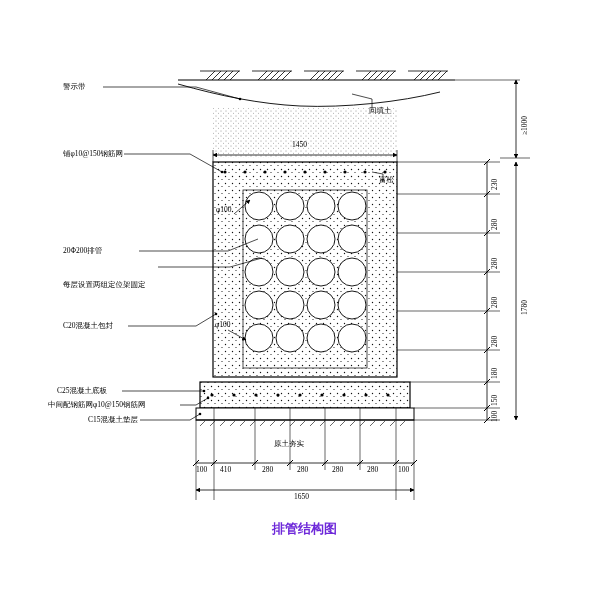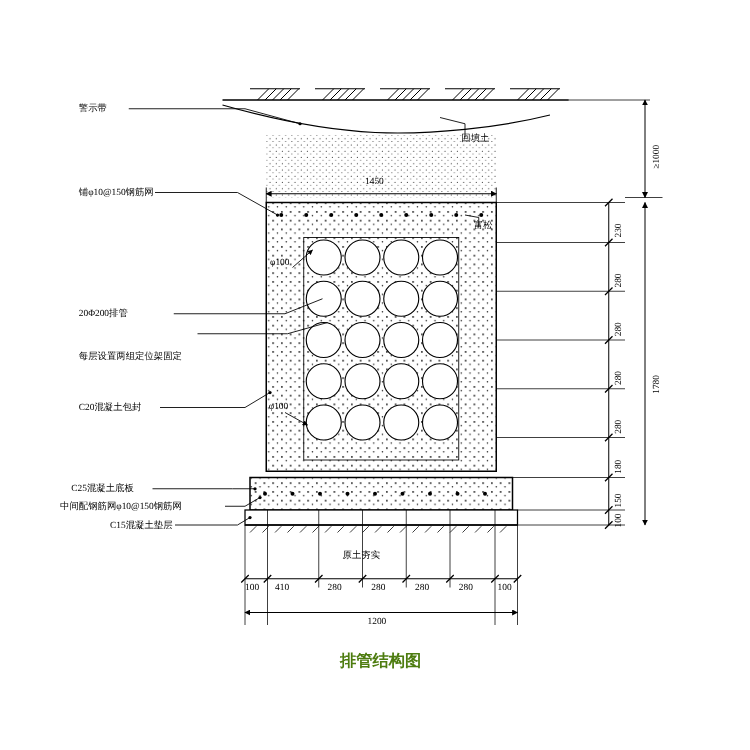--- a/index.html
+++ b/index.html
@@ -28,21 +28,21 @@
     color: #000000;
     white-space: nowrap;
     line-height: 1;
     transform-origin: 0 0;
     transform: rotate(-90deg);
   }
   .title {
     position: absolute;
     font-size: 13px;
     font-weight: bold;
-    color: #4d7c0f;
+    color: #6d28d9;
     white-space: nowrap;
   }
   svg {
     position: absolute;
     left: 0;
     top: 0;
   }
 </style>
 </head>
 <body>
@@ -241,21 +241,21 @@
   <div class="lbl" style="left:48px; top:401px;">中间配钢筋网φ10@150钢筋网</div>
   <div class="lbl" style="left:70px; top:416px;margin-left:18px;">C15混凝土垫层</div>
 
   <div class="lbl" style="left:369px; top:107px;">回填土</div>
   <div class="lbl" style="left:274px; top:440px;">原土夯实</div>
   <div class="lbl" style="left:216px; top:206px;">φ100</div>
   <div class="lbl" style="left:215px; top:321px;">φ100</div>
   <div class="lbl" style="left:379px; top:176px;">富松</div>
 
   <div class="lbl" style="left:292px; top:141px;text-align:right;">1450</div>
-  <div class="lbl" style="left:294px; top:493px;">1200</div>
+  <div class="lbl" style="left:294px; top:493px;">1650</div>
 
   <div class="lbl" style="left:196px; top:466px;">100</div>
   <div class="lbl" style="left:220px; top:466px;">410</div>
   <div class="lbl" style="left:262px; top:466px;">280</div>
   <div class="lbl" style="left:297px; top:466px;">280</div>
   <div class="lbl" style="left:332px; top:466px;">280</div>
   <div class="lbl" style="left:367px; top:466px;">280</div>
   <div class="lbl" style="left:398px; top:466px;">100</div>
 
   <div class="lbl-v" style="left:491px; top:190px;">230</div>

